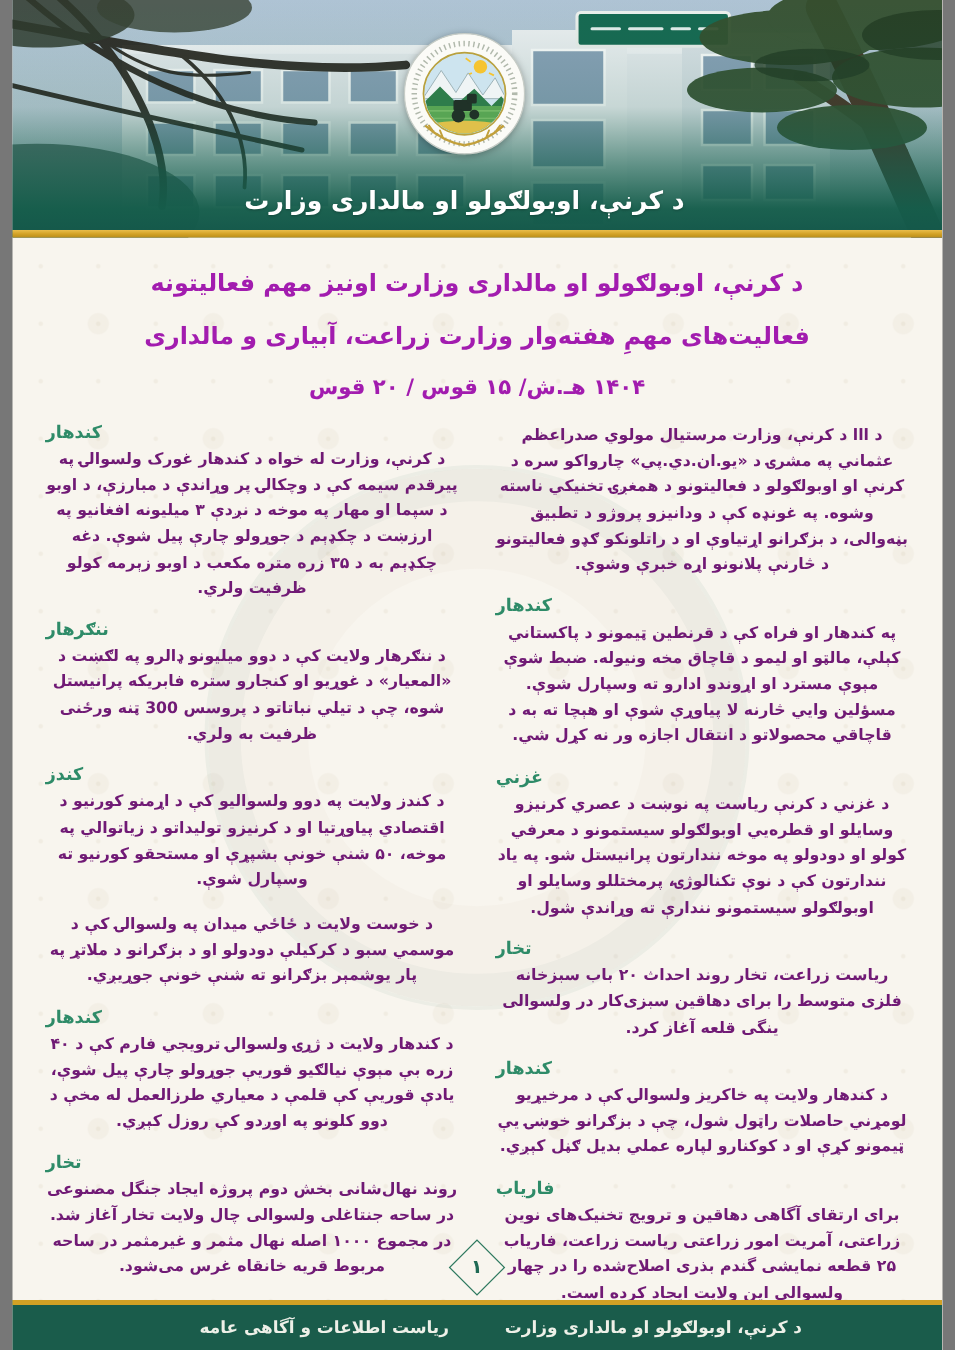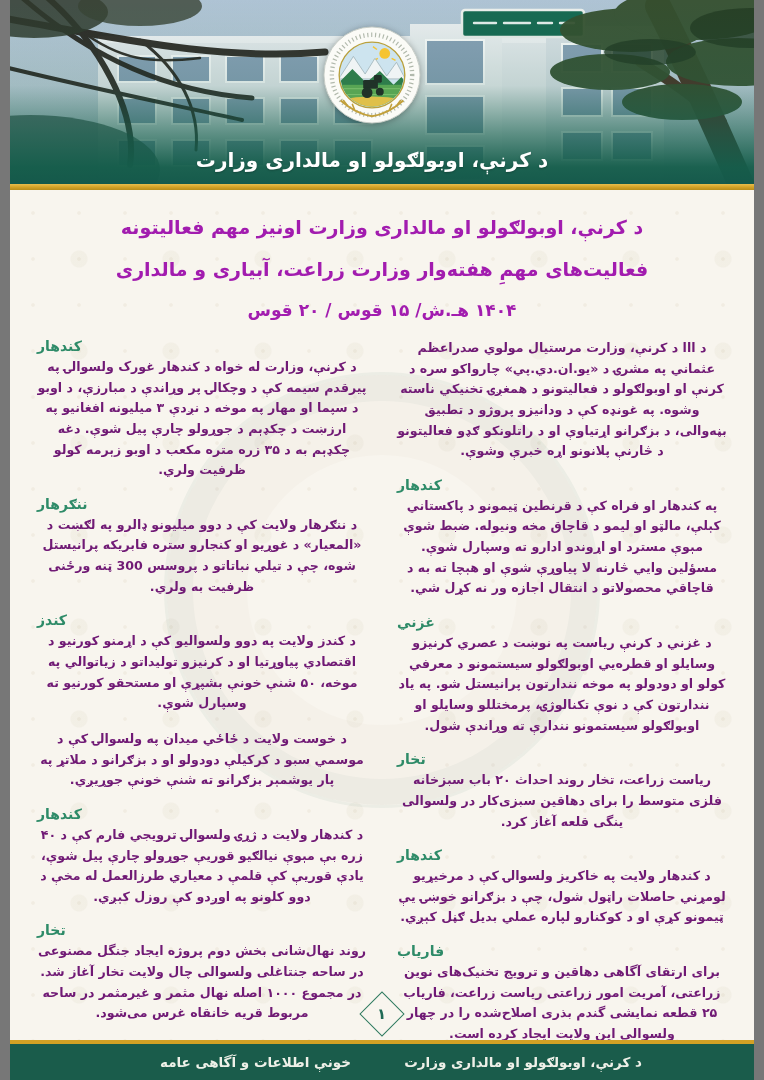--- a/index.html
+++ b/index.html
@@ -283,16 +283,16 @@
     </section>
 
   </div>
 
   <div class="page-num">
     <span>۱</span>
   </div>
 
   <footer class="footer">
     <span>د کرنې، اوبولګولو او مالداری وزارت</span>
-    <span>خونې اطلاعات و آگاهی عامه</span>
+    <span>ریاست اطلاعات و آگاهی عامه</span>
   </footer>
 
 </div>
 
 </body></html>

